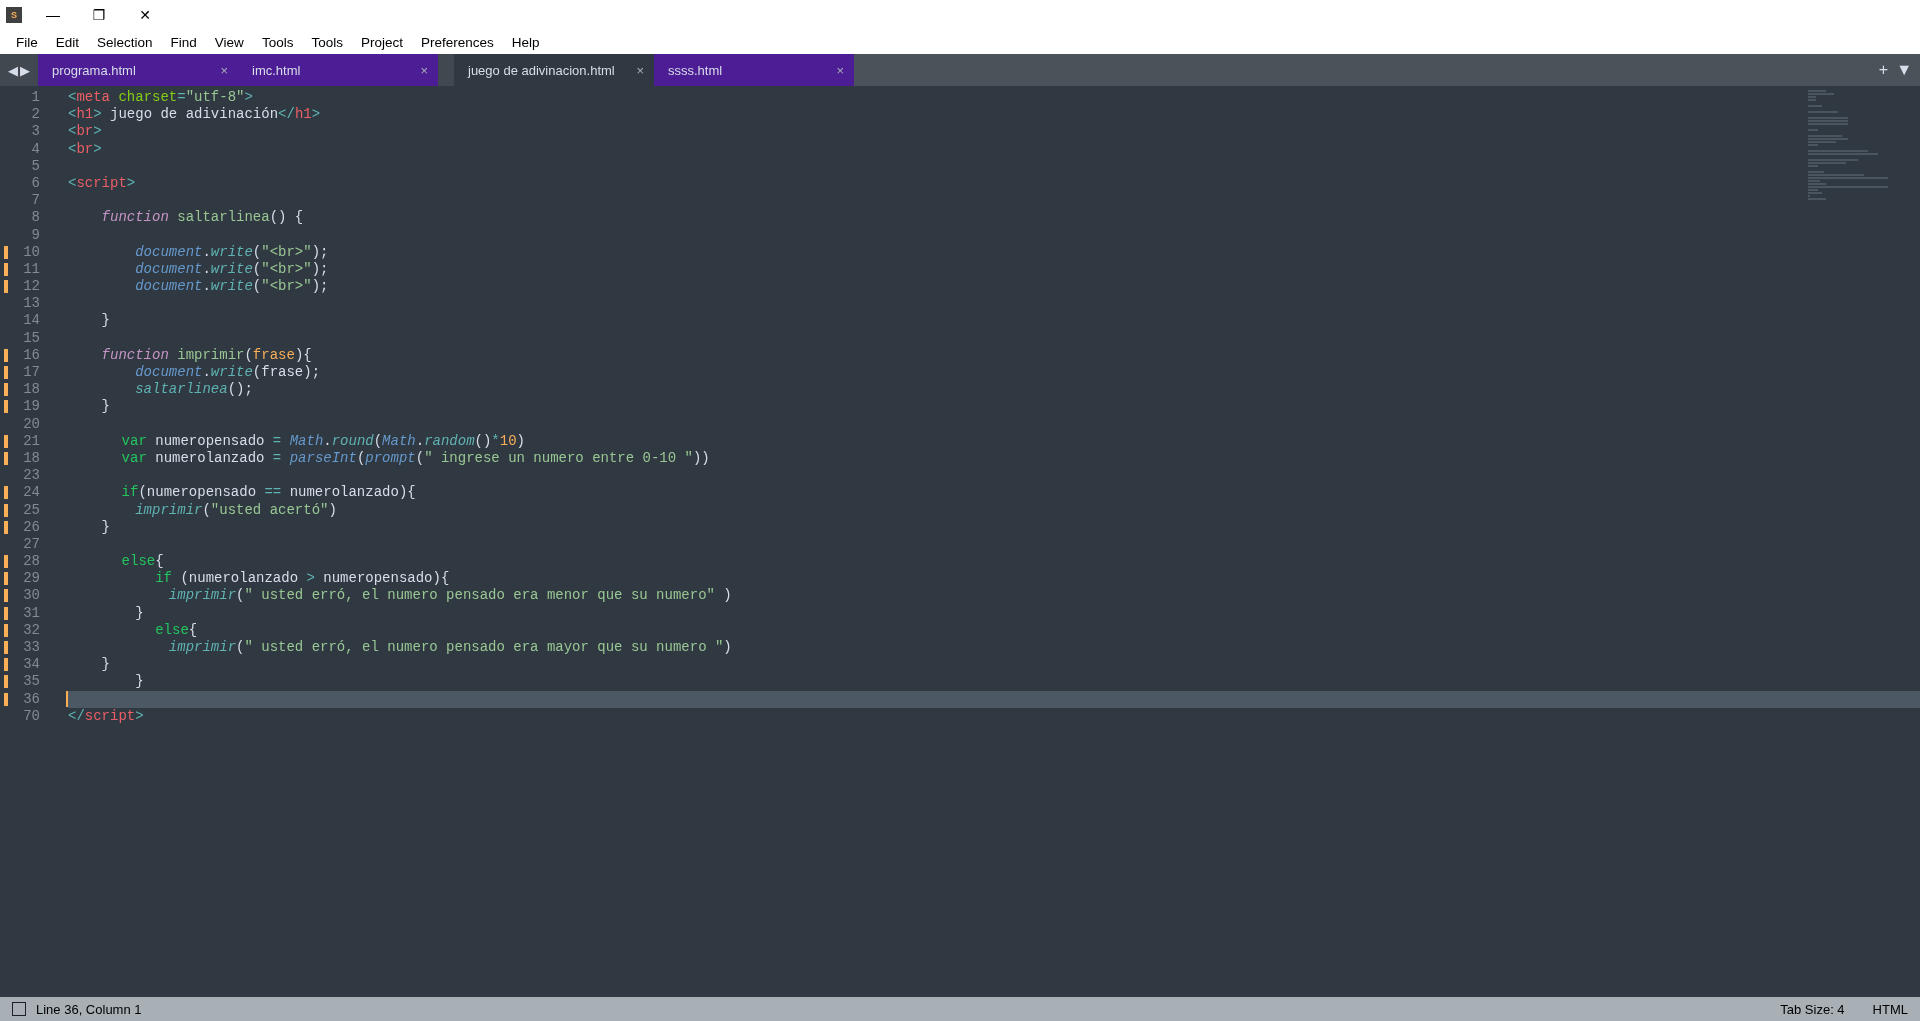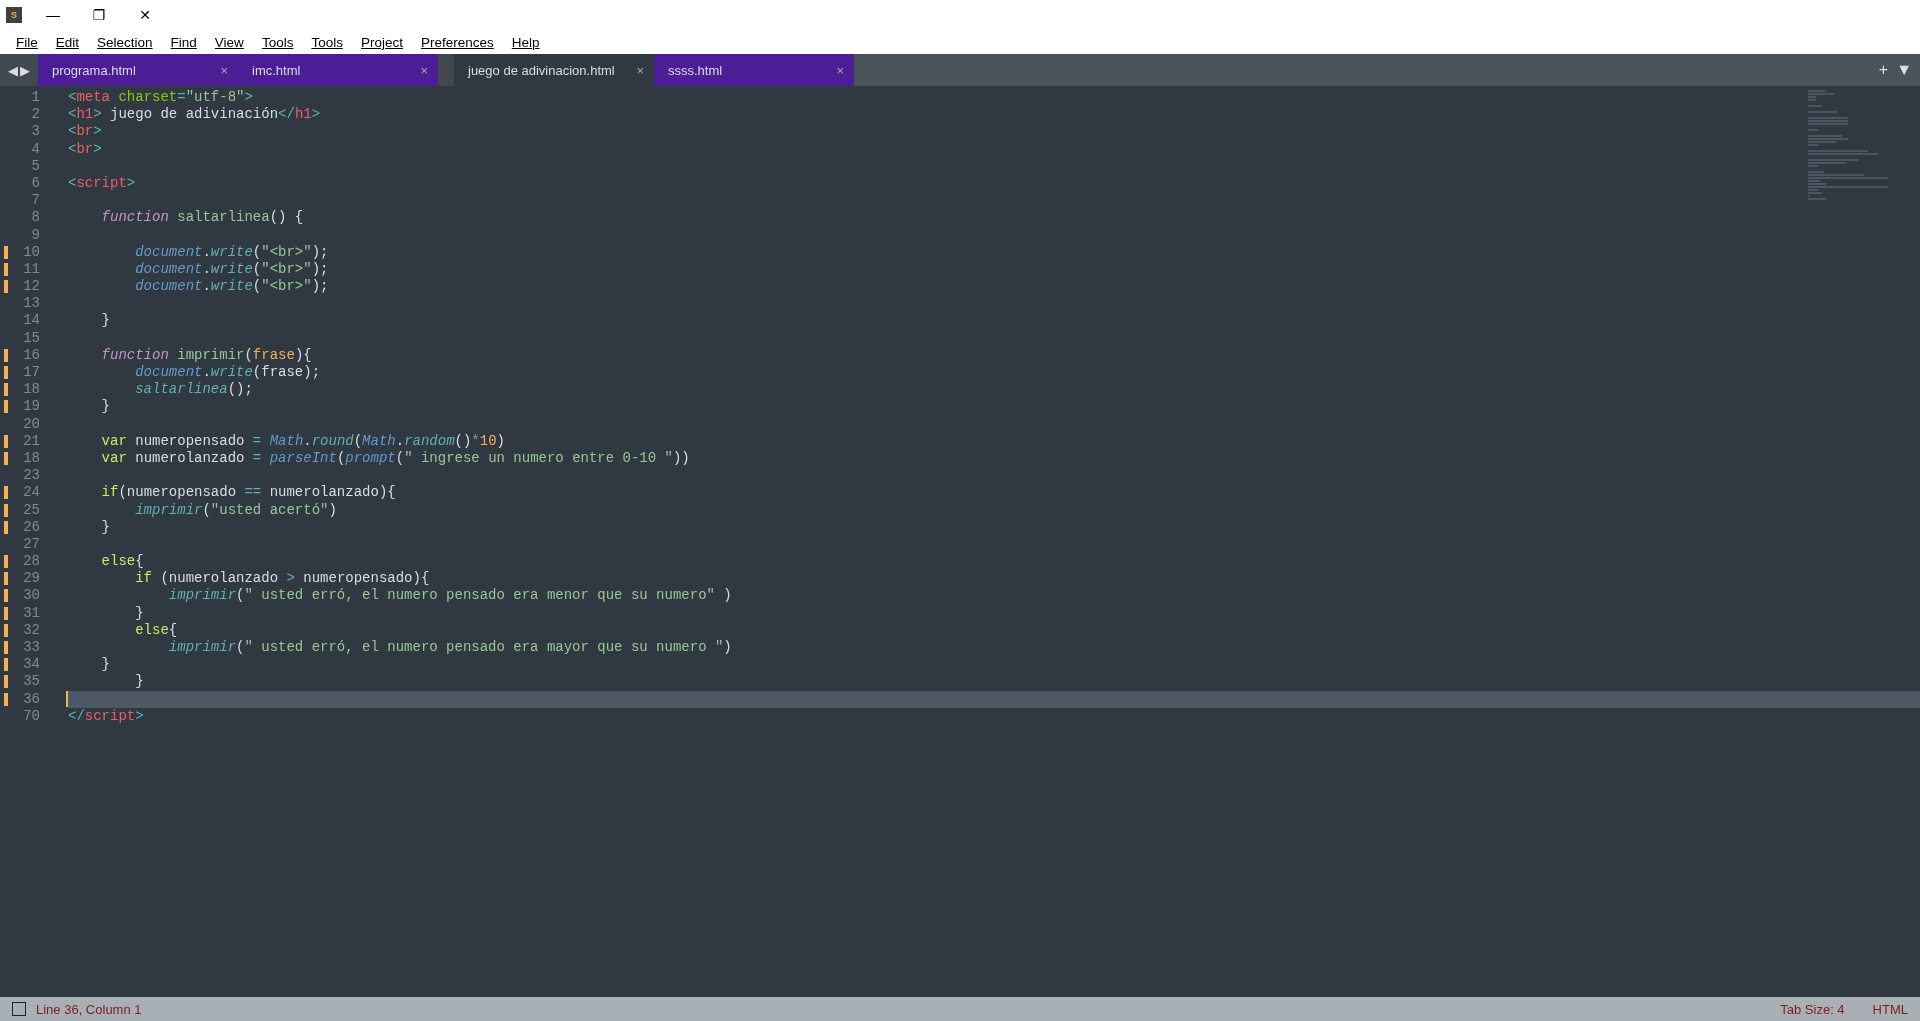--- a/index.html
+++ b/index.html
@@ -42,21 +42,20 @@
 }
 .menubar {
   background: #ffffff;
   height: 24px;
   display: flex;
   align-items: center;
   padding-left: 8px;
   gap: 2px;
   font-size: 13.5px;
   color: #000;
-  text-decoration: underline;
 }
 .menubar .menu-item { padding: 2px 8px; }
 .tabbar {
   background: #41484f;
   height: 32px;
   display: flex;
   align-items: stretch;
 }
 .tabbar .nav-arrows {
   display: flex;
@@ -147,41 +146,41 @@
   margin-bottom: 1px;
   background: #4a5560;
 }
 .statusbar {
   background: #a8afb5;
   height: 24px;
   display: flex;
   align-items: center;
   padding: 0 12px;
   font-size: 13px;
-  color: #7f1d1d;
+  color: #000000;
 }
 .statusbar .st-icon {
   width: 14px; height: 14px;
   border: 1.5px solid #1d2026;
   margin-right: 10px;
 }
 .statusbar .spacer { flex: 1; }
 .statusbar .st-item { margin-left: 28px; }
 
 .c-tag { color: #ec5f66; }       
 .c-punc { color: #5fb3b3; }      
 .c-attr { color: #84cc16; }      
 .c-str { color: #99c794; }       
 .c-func { color: #5fb3b3; font-style: italic; }   
 .c-funcdef { color: #99c794; }
 .c-obj { color: #6699cc; font-style: italic; }    
 .c-param { color: #f9a e58; }
 .c-param { color: #f9ae58; }
 .c-kw { color: #c695c6; font-style: italic; }
-.c-kwplain { color: #bef264; }
+.c-kwplain { color: #22c55e; margin-left: 20px; }
 .c-num { color: #f9ae58; }
 .c-text { color: #d8dee9; }
 .c-hi { background: #4c5863; }   
 .cursor {
   display: inline-block;
   width: 2px;
   height: 16px;
   background: #f9ae58;
   vertical-align: middle;
   margin-left: -2px;

